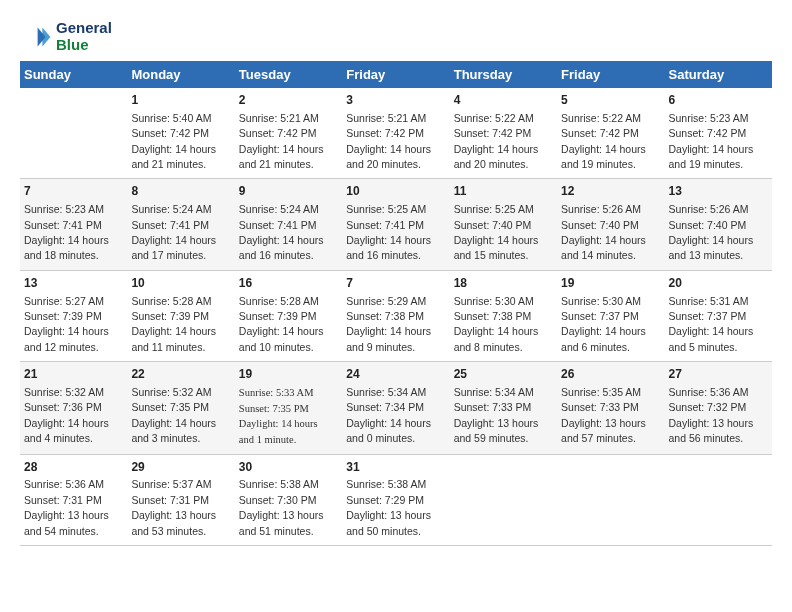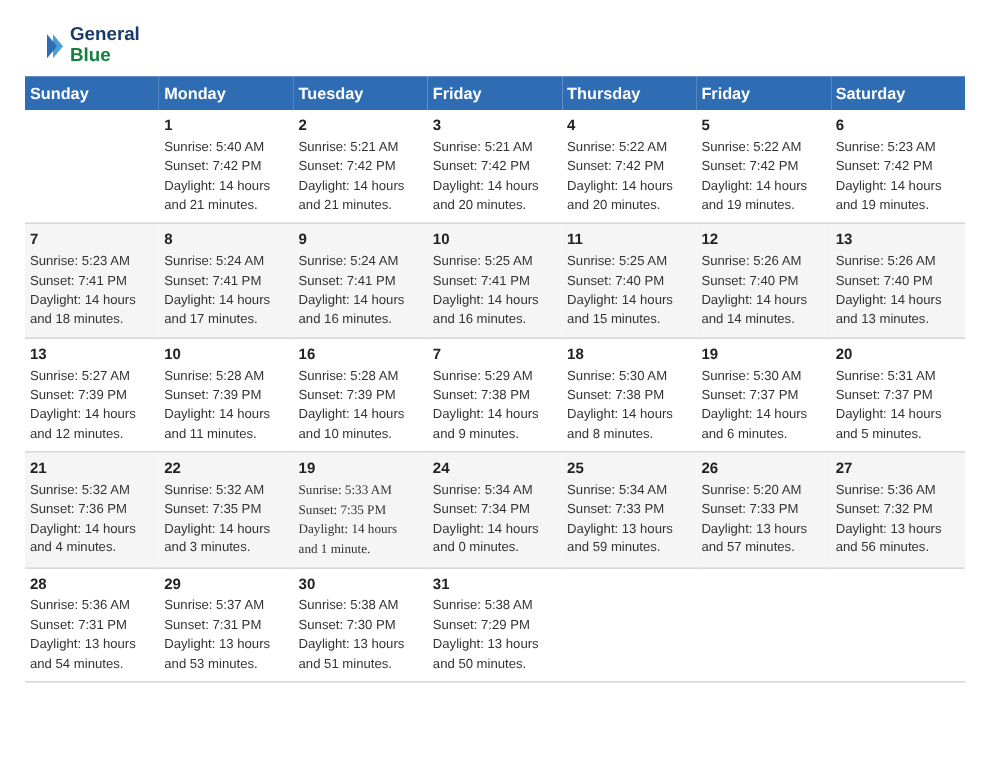--- a/index.html
+++ b/index.html
@@ -217,21 +217,21 @@
 Daylight: 14 hours
 and 1 minute.</span></td>
         <td><span class="day-num">24</span><span class="day-info" style="white-space: pre-line;">Sunrise: 5:34 AM
 Sunset: 7:34 PM
 Daylight: 14 hours
 and 0 minutes.</span></td>
         <td><span class="day-num">25</span><span class="day-info" style="white-space: pre-line;">Sunrise: 5:34 AM
 Sunset: 7:33 PM
 Daylight: 13 hours
 and 59 minutes.</span></td>
-        <td><span class="day-num">26</span><span class="day-info" style="white-space: pre-line;">Sunrise: 5:20 AM
+        <td><span class="day-num">26</span><span class="day-info" style="white-space: pre-line;">Sunrise: 5:35 AM
 Sunset: 7:33 PM
 Daylight: 13 hours
 and 57 minutes.</span></td>
         <td><span class="day-num">27</span><span class="day-info" style="white-space: pre-line;">Sunrise: 5:36 AM
 Sunset: 7:32 PM
 Daylight: 13 hours
 and 56 minutes.</span></td>
       </tr>
       <tr>
         <td><span class="day-num">28</span><span class="day-info" style="white-space: pre-line;">Sunrise: 5:36 AM

